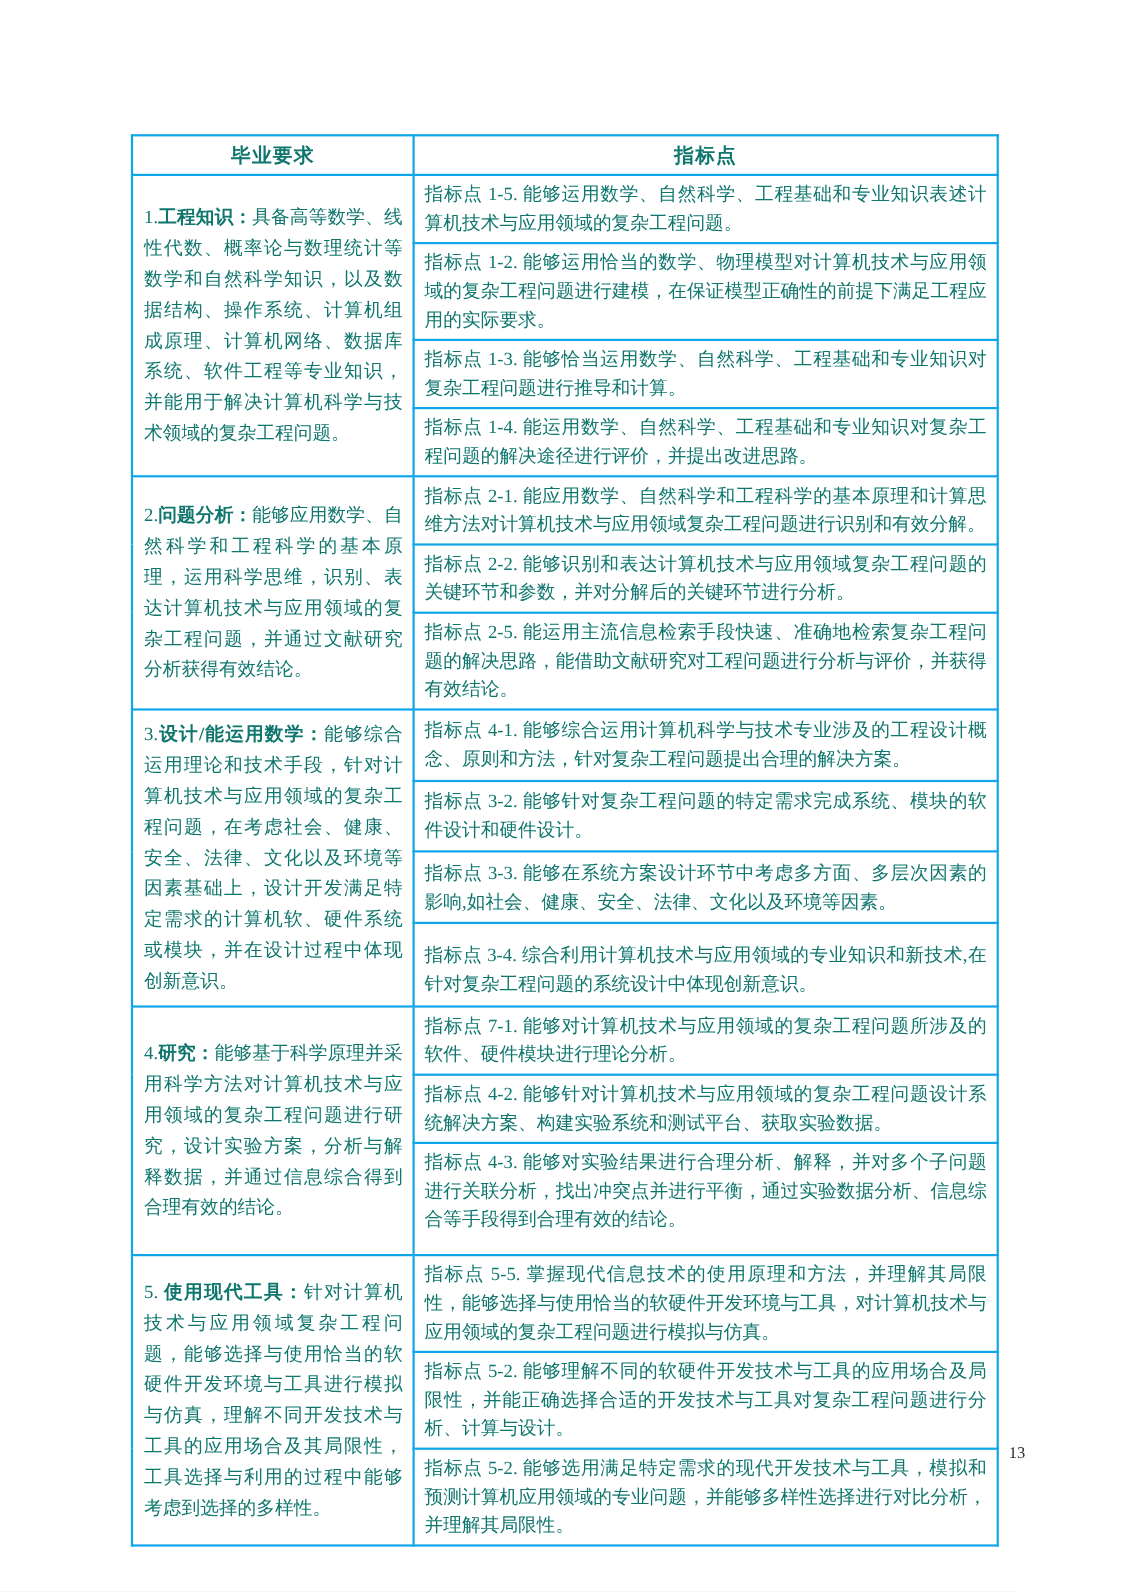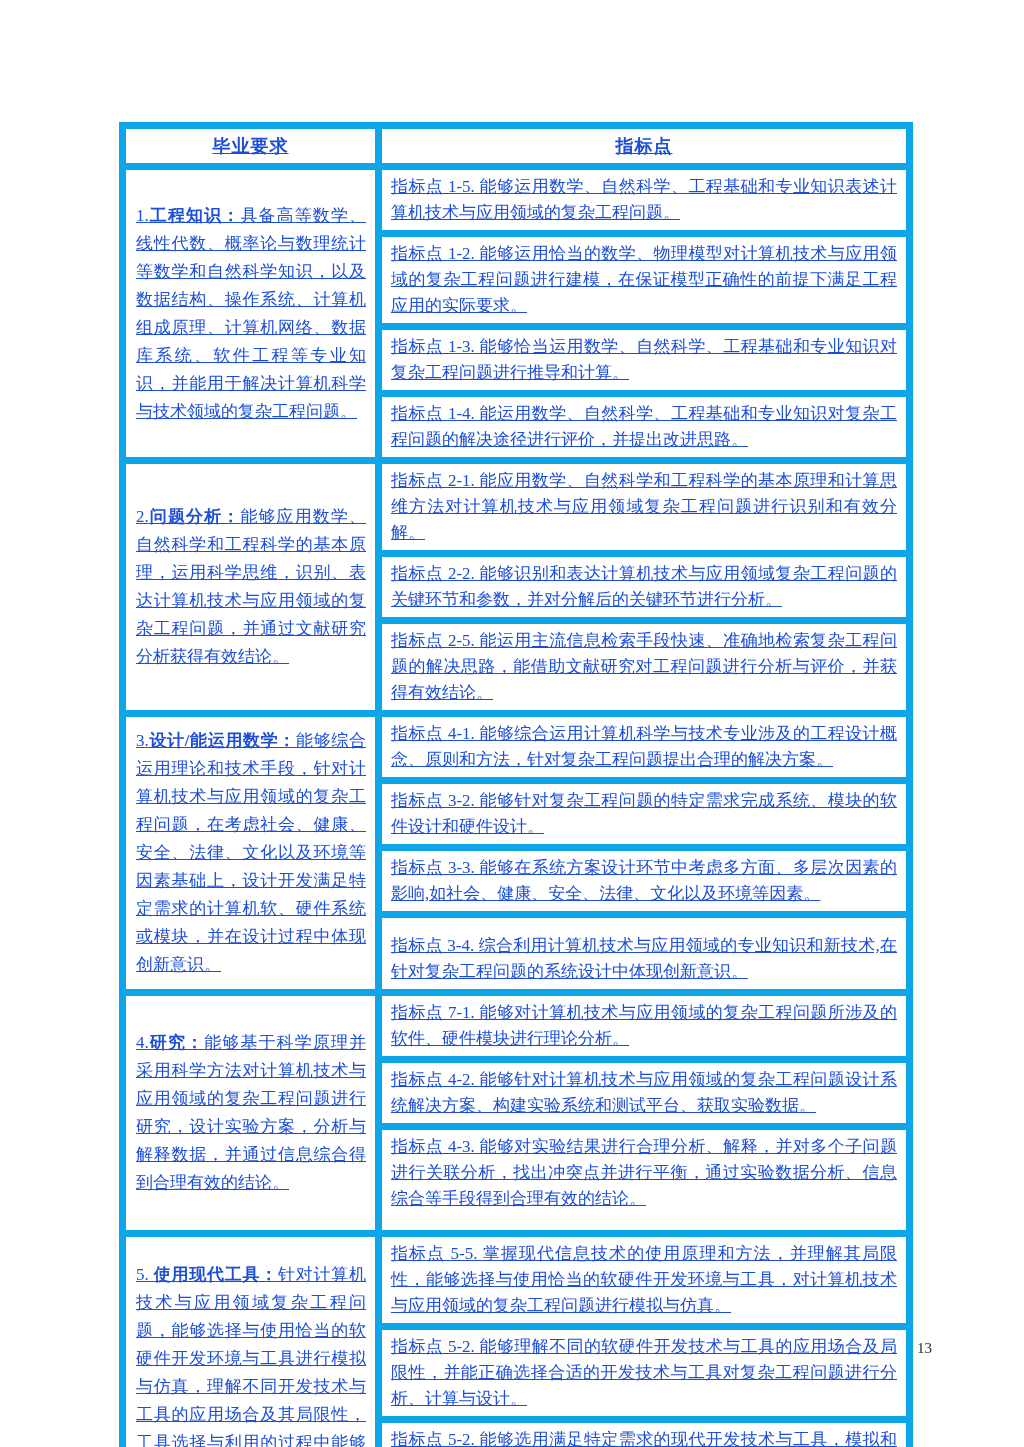--- a/index.html
+++ b/index.html
@@ -18,24 +18,23 @@
     position: absolute;
     left: 119px;
     top: 122px;
     width: 787px;
     border-collapse: collapse;
     table-layout: fixed;
   }
   .req-table col.c-left  { width: 256px; }
   .req-table col.c-right { width: 531px; }
   .req-table th, .req-table td {
-    border: 7px solid #0ea5e9;
+    border: 2px solid #0ea5e9;
     font-size: 17px;
-    color: #1d4ed8;
-    text-decoration: underline;
+    color: #0f766e;
   }
   .req-table th {
     font-weight: bold;
     font-size: 18px;
     text-align: center;
     padding: 5px 4px;
     letter-spacing: 1px;
   }
   td.req-cell {
     vertical-align: middle;
@@ -50,21 +49,21 @@
     padding: 4px 9px 4px 9px;
     line-height: 26px;
     text-align: justify;
     text-justify: inter-ideograph;
   }
   td.ind-cell.sp-lg { padding-top: 15px; }
   td.ind-cell.sp-md { padding-bottom: 18px; }
   .page-number {
     position: absolute;
     right: 92px;
-    top: 1340px;
+    top: 1313px;
     font-size: 15px;
     color: #2a2a2a;
   }
 </style>
 </head>
 <body>
 
 <div class="page">
 
   <table class="req-table">

